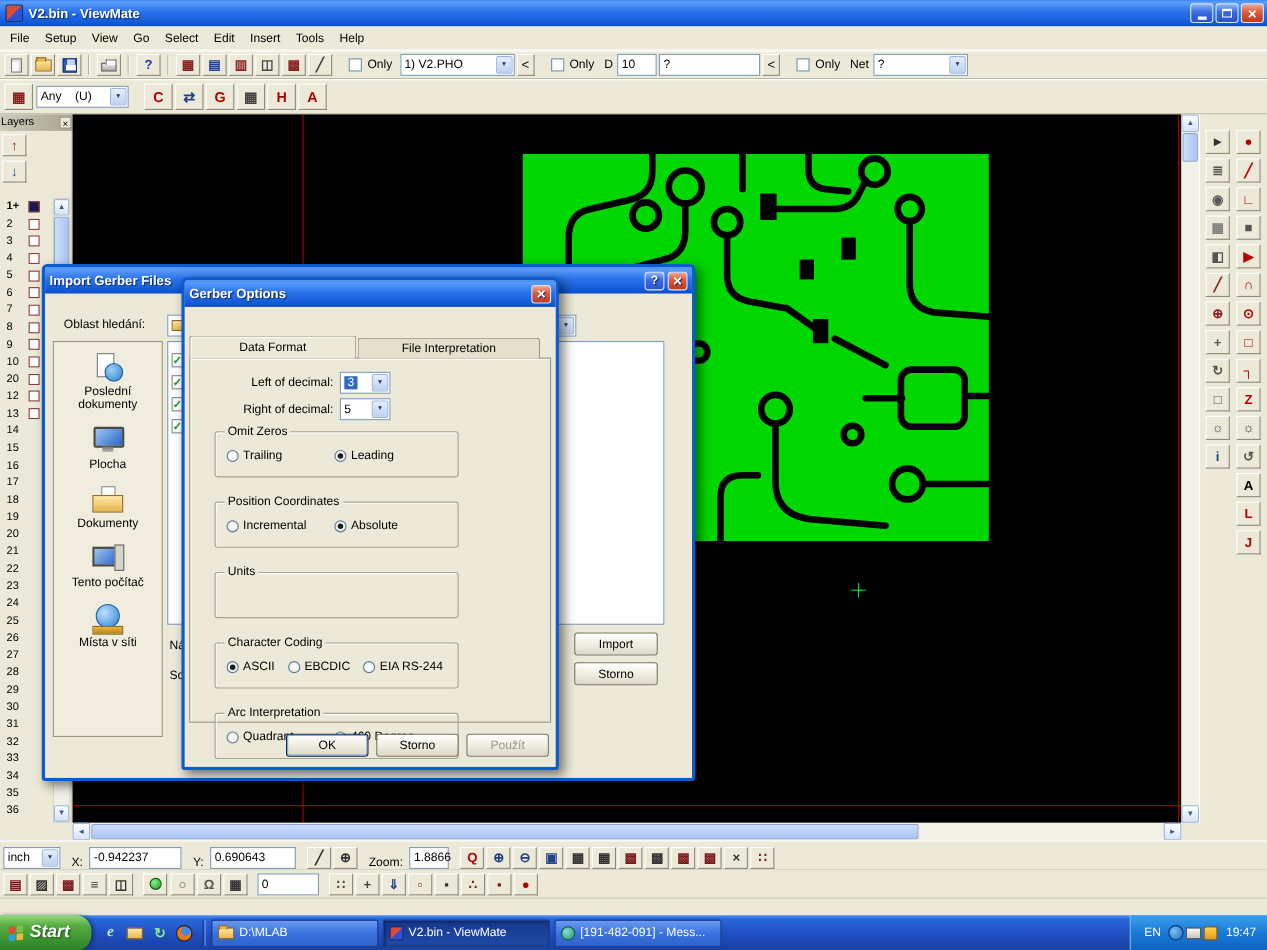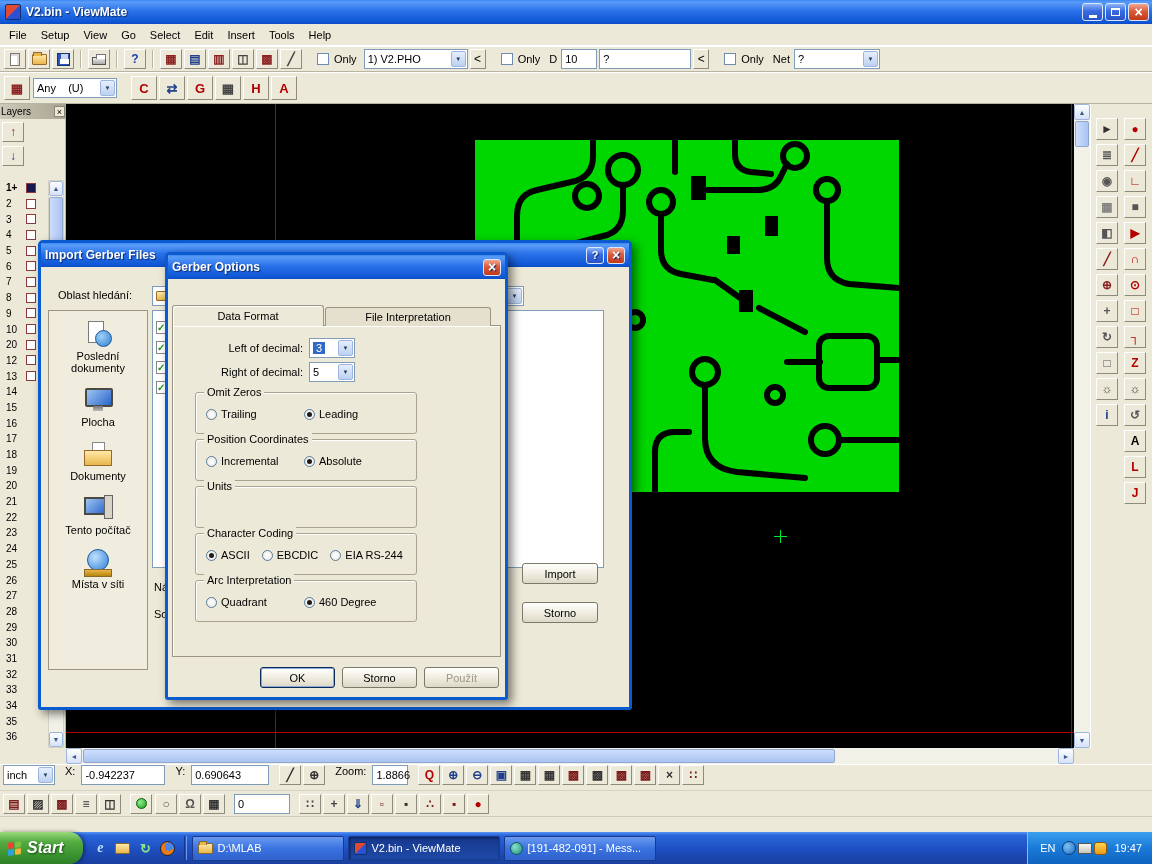--- a/index.html
+++ b/index.html
@@ -84,21 +84,21 @@
   #canvas{position:absolute;left:66px;top:104px;width:1008px;height:644px;background:#000;overflow:hidden}
   .guide-v{position:absolute;top:0;width:1px;height:644px;background:var(--guide-red,#B40000)}
   .guide-h{position:absolute;left:0;top:628px;width:1008px;height:1px;background:var(--guide-red,#B40000)}
   #pcb{position:absolute;left:409px;top:36px}
   #cursor-cross{position:absolute;left:708px;top:426px;width:13px;height:13px}
   #cursor-cross::before{content:"";position:absolute;left:6px;top:0;width:1px;height:13px;background:#00E830}
   #cursor-cross::after{content:"";position:absolute;top:6px;left:0;width:13px;height:1px;background:#00E830}
 
   
   #statusbar{position:absolute;left:0;top:764px;width:1152px;height:26px;background:#ECE9D8;border-top:1px solid #fff;
-    display:flex;align-items:flex-start;gap:4px;padding-left:3px}
+    display:flex;align-items:flex-end;gap:4px;padding-left:3px}
   #toolbar3{position:absolute;left:0;top:790px;width:1152px;height:26px;background:#ECE9D8;border-top:1px solid #d8d4c4;
     display:flex;align-items:center;gap:3px;padding-left:3px}
   #gapbar{position:absolute;left:0;top:816px;width:1152px;height:16px;background:#ECE9D8;border-top:1px solid #d0ccbc}
   .ml6{margin-left:6px}
 
   
   #taskbar{position:absolute;left:0;top:832px;width:1152px;height:32px;display:flex;align-items:center;
     background:linear-gradient(180deg,#5a96f4 0%,#2a66dc 10%,#1e4ec0 55%,#1a3f9e 100%)}
   #start-button{height:32px;padding:0 20px 0 8px;border-radius:0 14px 14px 0;display:flex;align-items:center;gap:6px;
     background:linear-gradient(180deg,#9ada7c 0%,#55ac42 30%,#3a9430 70%,#2f7f28 100%);
@@ -138,40 +138,40 @@
   #look-in-combo{position:absolute;left:111px;top:19px;width:372px}
   .mini-folder{width:14px;height:10px;background:linear-gradient(#FFE9A8,#E8B64C);border:1px solid #97692a;border-radius:1px}
   #places-bar{position:absolute;left:7px;top:43px;width:100px;height:360px;background:#F0EDDE;border:1px solid #9a9683;
     display:flex;flex-direction:column;align-items:center;padding-top:10px;gap:13px}
   .place{width:92px;text-align:center}
   .plabel{display:block;line-height:12px}
   #file-list{position:absolute;left:111px;top:43px;width:452px;height:258px;background:#fff;border:1px solid #7F9DB9;padding:6px 0 0 3px}
   .file-row{height:20px;display:flex;align-items:center}
   .doc-check-icon{width:11px;height:13px;background:#fff;border:1px solid #888;position:relative;display:inline-block}
   .doc-check-icon::after{content:"✓";position:absolute;left:0;top:0;color:#1a9a1a;font-size:10px;font-weight:bold}
-  #import-btn{position:absolute;left:481px;top:296px;width:76px}
+  #import-btn{position:absolute;left:481px;top:308px;width:76px}
   #import-cancel-btn{position:absolute;left:481px;top:335px;width:76px}
   #trunc-name{position:absolute;left:113px;top:314px}
   #trunc-type{position:absolute;left:113px;top:341px}
 
   
   .tab{background:#E4E0CD;border:1px solid #9a9683;border-bottom:none;border-radius:3px 3px 0 0;
     display:inline-flex;align-items:center;justify-content:center}
   #gtabs-back{position:absolute;left:6px;top:8px;display:flex;gap:2px}
   #gtabs-back .tab{height:19px;width:160px}
   #gtabs-front{position:absolute;left:4px;top:26px;display:flex;gap:1px;z-index:2}
   #gtabs-front .tab{height:19px;margin-top:2px;width:166px}
   #gtabs-front .tab.active{height:21px;margin-top:0;width:152px;background:#ECE9D8;box-shadow:inset 1px 1px 0 #fff;z-index:3}
   #gpane{position:absolute;left:4px;top:46px;width:329px;height:332px;border:1px solid #9a9683;box-shadow:inset 1px 1px 0 #fff;background:#ECE9D8}
   .dlabel{position:absolute;left:18px;width:112px;text-align:right}
   #lbl-left{top:16px} #lbl-right{top:40px}
   #cmb-left{position:absolute;left:136px;top:12px;width:46px}
   #cmb-right{position:absolute;left:136px;top:36px;width:46px}
   .cval.sel{background:var(--selection-blue,#316AC5);color:#fff;padding:0 3px}
-  #gerber-groups{position:absolute;left:22px;top:66px;width:222px;display:flex;flex-direction:column;gap:5px}
+  #gerber-groups{position:absolute;left:22px;top:66px;width:222px;display:flex;flex-direction:column;gap:22px}
   .groupbox{position:relative;height:42px;border:1px solid #A8A48F;border-radius:3px;box-shadow:inset 1px 1px 0 #fff}
   .gtitle{position:absolute;left:8px;top:-7px;background:#ECE9D8;padding:0 3px}
   .gopts{display:flex;align-items:flex-end;padding:15px 0 0 10px}
   .ropt{display:inline-flex;align-items:center;gap:4px;margin-right:12px;white-space:nowrap}
   .gopts:not(.three) .ropt:first-child{min-width:86px}
   .radio{width:11px;height:11px;border-radius:50%;border:1px solid #5a7a9a;background:radial-gradient(#fff,#e8e8e0);position:relative;flex:0 0 auto}
   .radio.checked::after{content:"";position:absolute;left:2px;top:2px;width:5px;height:5px;border-radius:50%;background:#1c1c1c}
   #gerber-buttons{position:absolute;left:92px;top:388px;display:flex;gap:7px}
   .xpbtn{width:75px;height:21px;border:1px solid #7a7a68;border-radius:3px;display:flex;align-items:center;justify-content:center;
     background:linear-gradient(180deg,#FFFFFF,#F2F0E4 45%,#DDD8C8)}

